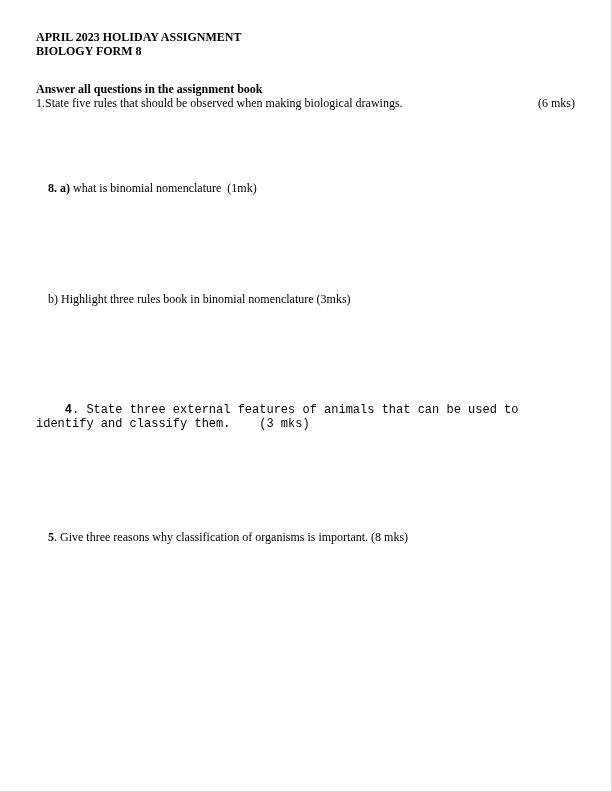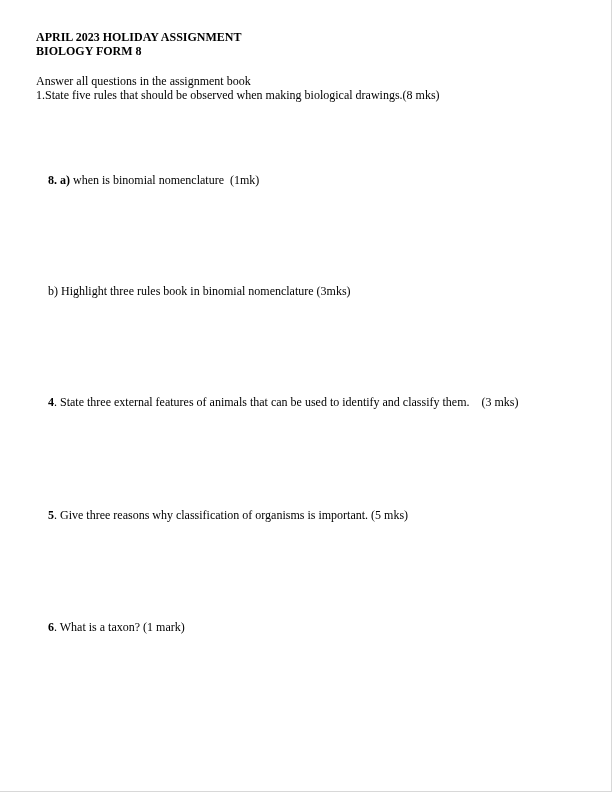--- a/index.html
+++ b/index.html
@@ -21,75 +21,73 @@
   }
   .page {
     padding: 30px 34px 0 36px;
   }
   .hdr-line {
     font-weight: bold;
     line-height: 14px;
     white-space: pre-wrap;
   }
   .instruction {
-    font-weight: normal;
-    margin-top: 16px;
+    font-weight: bold;
+    margin-top: 24px;
     line-height: 14px;
     white-space: pre-wrap;
   }
   .qline {
     line-height: 14px;
     white-space: pre-wrap;
   }
   .qnum {
     font-weight: bold;
   }
   .q1-row {
     display: flex;
+    justify-content: space-between;
     align-items: baseline;
   }
   .q1-row .marks {
     padding-right: 2px;
   }
   .mt-q2 { margin-top: 57px; }
   .mt-q3a { margin-top: 57px; }
   .mt-q3b { margin-top: 69px; }
-  .mt-q4 { margin-top: 69px; }
+  .mt-q4 { margin-top: 69px; font-family: Liberation Mono, monospace; }
   .mt-q5 { margin-top: 71px; }
   .mt-q6 { margin-top: 70px; }
 </style>
 </head>
 <body>
 
 <div class="page">
 
   <div class="hdr-line">APRIL 2023 HOLIDAY ASSIGNMENT</div>
   <div class="hdr-line">BIOLOGY FORM 8</div>
 
   <div class="instruction">Answer all questions in the assignment book</div>
 
   <div class="qline q1-row">
     <span>1.State five rules that should be observed when making biological drawings.</span>
-    <span class="marks">(8 mks)</span>
+    <span class="marks">(6 mks)</span>
   </div>
 
 
   <div class="qline mt-q3a">
-    <span class="qnum">8. a)</span><span> when is binomial nomenclature  (1mk)</span>
+    <span class="qnum">8. a)</span><span> what is binomial nomenclature  (1mk)</span>
   </div>
 
   <div class="qline mt-q3b">
     <span>b) Highlight three rules book in binomial nomenclature (3mks)</span>
   </div>
 
   <div class="qline mt-q4">
     <span class="qnum">4</span><span>. State three external features of animals that can be used to identify and classify them.    (3 mks)</span>
   </div>
 
   <div class="qline mt-q5">
-    <span class="qnum">5</span><span>. Give three reasons why classification of organisms is important. (5 mks)</span>
+    <span class="qnum">5</span><span>. Give three reasons why classification of organisms is important. (8 mks)</span>
   </div>
 
-  <div class="qline mt-q6">
-    <span class="qnum">6</span><span>. What is a taxon? (1 mark)</span>
-  </div>
 
 </div>
 
 </body></html>

